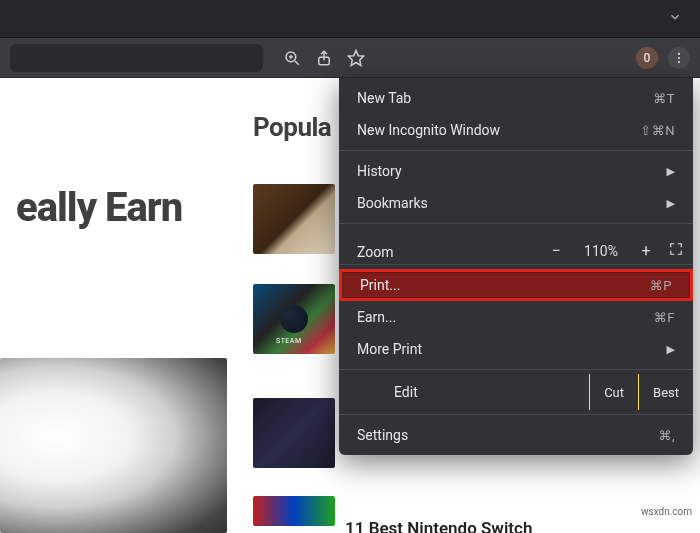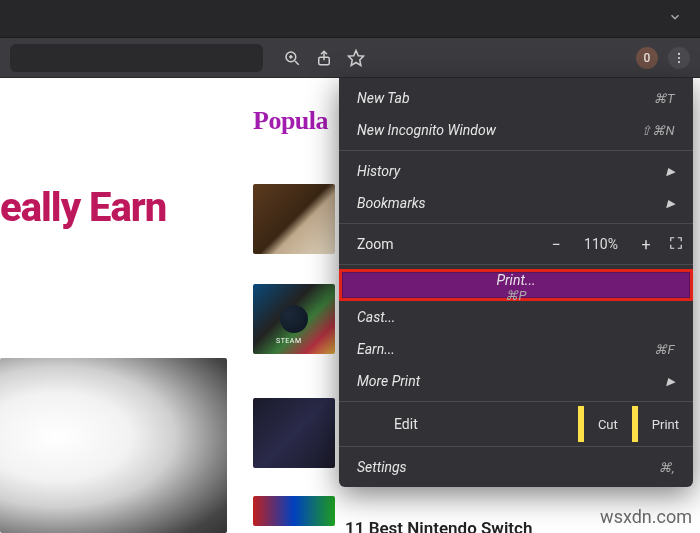--- a/index.html
+++ b/index.html
@@ -13,56 +13,56 @@
     .tool-icons { display: flex; align-items: center; gap: 14px; padding: 0 4px 0 10px; }
     .tool-icon { color: #d0d0d0; display: flex; align-items: center; justify-content: center; }
     .tool-icon svg { width: 18px; height: 18px; }
     .spacer { flex: 1; }
     
     .right-controls { display: flex; align-items: center; gap: 10px; margin-left: 14px; }
     .profile-badge { width: 22px; height: 22px; border-radius: 50%; background: #6d4f44; color: #e8dfd9; font-size: 12px; font-weight: 500; display: flex; align-items: center; justify-content: center; }
     .kebab { width: 22px; height: 22px; border-radius: 50%; background: #4a4a4e; color: #ddd; display: flex; align-items: center; justify-content: center; font-size: 14px; }
     
     .content { position: absolute; top: 78px; left: 0; right: 0; bottom: 0; background: #fff; }
-    .headline { position: absolute; top: 106px; left: 0; font-size: 40px; font-weight: 800; color: #be185d; letter-spacing: -1px; }
-    .section-title { position: absolute; top: 28px; left: 253px; font-size: 26px; font-weight: 700; color: #a21caf; letter-spacing: -0.5px; font-family: Liberation Serif, serif; }
+    .headline { position: absolute; top: 106px; left: 16px; font-size: 40px; font-weight: 800; color: #404040; letter-spacing: -1px; }
+    .section-title { position: absolute; top: 34px; left: 253px; font-size: 26px; font-weight: 700; color: #404040; letter-spacing: -0.5px; }
     
     .thumb { position: absolute; background: #333; border-radius: 2px; }
     .thumb1 { top: 106px; left: 253px; width: 82px; height: 70px; background: linear-gradient(135deg,#5b3a1e 0%,#3a2614 50%,#bfa98c 60%,#e0d5c0 100%); }
     .thumb2 { top: 206px; left: 253px; width: 82px; height: 70px; background: linear-gradient(135deg,#0a4a7a 0%,#222 40%,#3a7a3a 60%,#b03040 80%,#e0b040 100%); display:flex; align-items:center; justify-content:center; }
     .steam-logo { width: 28px; height: 28px; border-radius: 50%; background: radial-gradient(circle at 30% 30%, #1b2838 0%, #0d1620 100%); position: relative; }
     .steam-logo::after { content:"STEAM"; position:absolute; bottom:-12px; left:-4px; font-size:7px; color:#fff; letter-spacing:0.5px;}
     .thumb3 { top: 320px; left: 253px; width: 82px; height: 70px; background: linear-gradient(135deg,#1a1a2a 0%,#2a2a4a 50%,#1a1a2a 100%); }
     .thumb4 { top: 418px; left: 253px; width: 82px; height: 30px; background: linear-gradient(90deg,#c02020 0%,#0040c0 50%,#20a020 100%); }
     .article-snippet { position: absolute; top: 440px; left: 345px; font-size: 17px; font-weight: 600; color: #222; }
     
     .main-image { position: absolute; top: 280px; left: 0; width: 227px; height: 175px; background: radial-gradient(ellipse 130% 100% at 25% 45%, #fff 0%, #f2f2f2 25%, #d0d0d0 40%, #888 55%, #444 70%, #111 100%); border-radius: 2px; }
     
-    .watermark { position: absolute; bottom: 6px; right: 8px; font-size: 18px; color: #666; }
+    .watermark { position: absolute; bottom: 16px; right: 8px; font-size: 10px; color: #666; }
     
     
     .menu { position: absolute; top: 78px; right: 7px; width: 354px; background: #323236; border-radius: 0 0 6px 6px; box-shadow: 0 8px 30px rgba(0,0,0,0.5); padding: 4px 0; color: #e6e6e6; font-size: 14px; }
-    .menu-item { height: 32px; display: flex; align-items: center; padding: 0 18px; justify-content: space-between; cursor: default; font-style: italic; }
+    .menu-item { height: 32px; display: flex; align-items: center; padding: 0 18px; justify-content: space-between; cursor: default; }
     .menu-item .label { flex: 1; }
     .menu-item .shortcut { color: #aaa; font-size: 13px; letter-spacing: 0.5px; }
     .menu-item .chev { color: #ccc; font-size: 11px; }
     .menu-sep { height: 1px; background: #4a4a4e; margin: 4px 0; }
-    .zoom-row { height: 32px; display: flex; align-items: center; padding: 0 10px 0 18px; }
+    .zoom-row { height: 32px; display: flex; align-items: flex-end; padding: 0 10px 0 18px; }
     .zoom-row .label { flex: 1; }
     .zoom-ctrl { display: flex; align-items: center; gap: 14px; color: #ddd; }
     .zoom-btn { width: 18px; text-align: center; font-size: 16px; }
     .zoom-val { min-width: 44px; text-align: center; }
     .fullscreen-icon svg { width: 14px; height: 14px; }
     
     .highlight-box { border: 3px solid #e2231a; box-shadow: 0 0 0 1px rgba(0,0,0,0.2) inset; }
-    .menu-item.highlighted { background: #701a75; flex-direction: column; }
+    .menu-item.highlighted { background: #7f1d1d; }
     
     .edit-row { height: 36px; display: flex; align-items: center; padding: 0 0 0 18px; margin-left: 37px; }
     .edit-row .label { flex: 1; }
-    .edit-btn { border-left: 6px solid #fde047; height: 100%; display: flex; align-items: center; justify-content: center; padding: 0 14px; color: #e0e0e0; font-size: 13px; }
+    .edit-btn { border-left: 1px solid #fde047; height: 100%; display: flex; align-items: center; justify-content: center; padding: 0 14px; color: #e0e0e0; font-size: 13px; }
   </style>
 </head>
 <body>
 
 <div class="topbar">
   <span class="chevron-down">
     <svg viewBox="0 0 24 24" width="14" height="14" fill="none" stroke="currentColor" stroke-width="2.5">
         <polyline points="6 9 12 15 18 9"></polyline>
       </svg>
   </span>
@@ -149,35 +149,32 @@
           </svg>
       </span>
     </div>
   </div>
   <div class="menu-sep"></div>
   <div class="menu-item highlighted highlight-box">
     <span class="label">Print...</span>
     <span class="shortcut">⌘P</span>
   </div>
   <div class="menu-item">
-    <span class="label">Cast...</span>
-  </div>
-  <div class="menu-item">
     <span class="label">Earn...</span>
     <span class="shortcut">⌘F</span>
   </div>
   <div class="menu-item">
     <span class="label">More Print</span>
     <span class="chev">▶</span>
   </div>
   <div class="menu-sep"></div>
   <div class="edit-row">
     <span class="label">Edit</span>
     <span class="edit-btn">Cut</span>
-    <span class="edit-btn">Print</span>
+    <span class="edit-btn">Best</span>
   </div>
   <div class="menu-sep"></div>
   <div class="menu-item">
     <span class="label">Settings</span>
     <span class="shortcut">⌘,</span>
   </div>
 
 </div>
 
 <div class="watermark">wsxdn.com</div>

